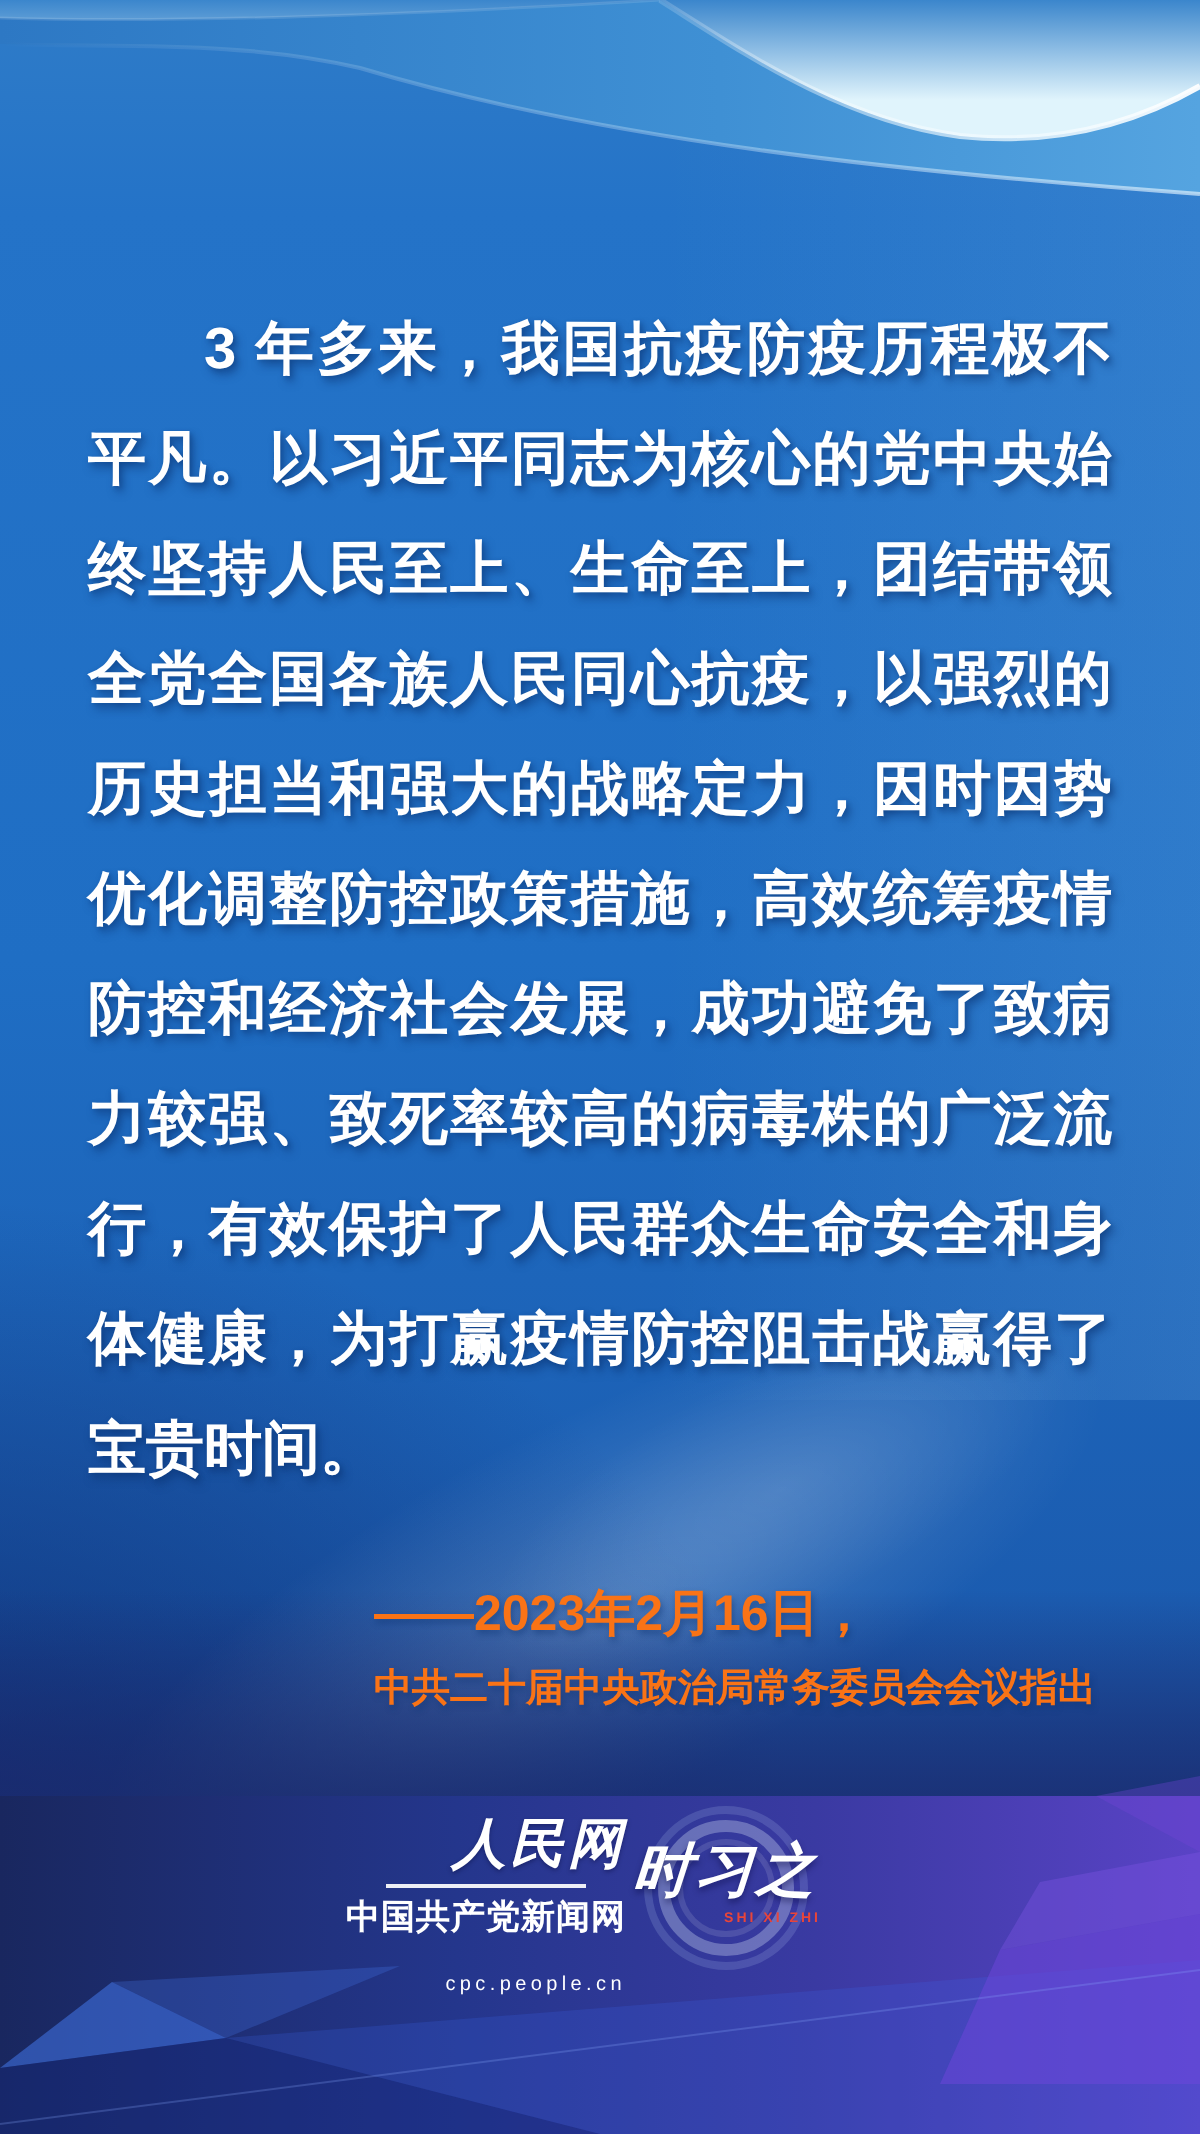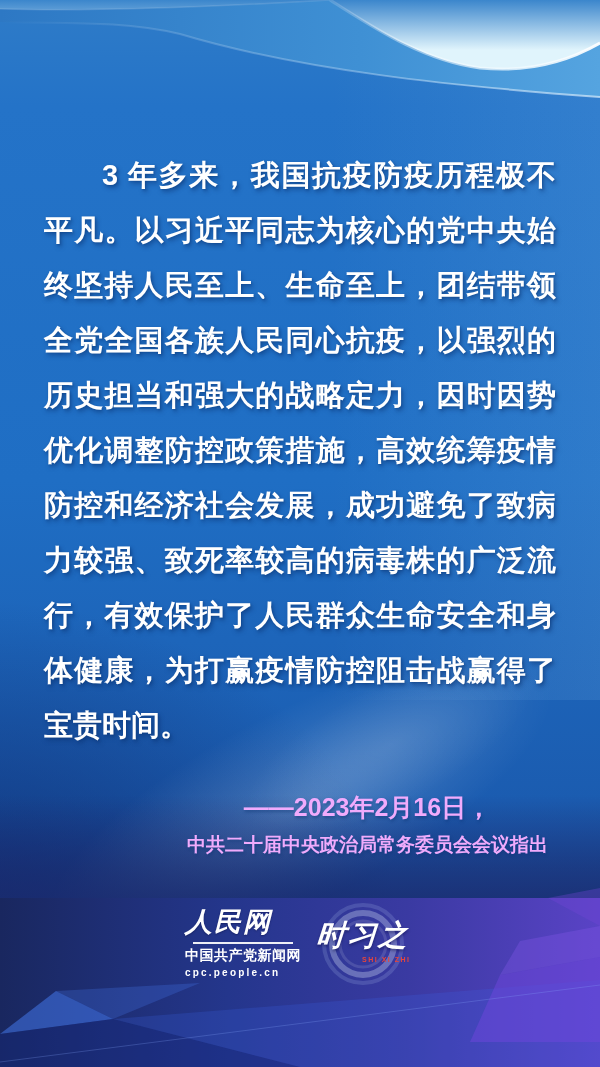--- a/index.html
+++ b/index.html
@@ -12,37 +12,37 @@
 
   .quote{
     position:absolute;top:148px;left:44px;right:44px;
     font-size:29px;line-height:55px;font-weight:800;color:#ffffff;
     text-align:justify;text-align-last:left;text-indent:2em;
     text-shadow:2px 3px 4px rgba(10,48,110,.5),1px 1px 2px rgba(10,48,110,.35);
     letter-spacing:0;
   }
 
   .attribution{
-    position:absolute;top:789px;right:52px;text-align:center;color:#f0abfc;
+    position:absolute;top:789px;right:52px;text-align:left;color:#f97316;
     line-height:37px;text-shadow:1px 2px 3px rgba(10,48,110,.45);
   }
   .attribution .date{font-size:25px;font-weight:700;}
   .attribution .source{font-size:19px;font-weight:700;}
 
   .footer-people{
     position:absolute;top:904px;left:243px;transform:translateX(-50%);
-    text-align:left;color:#ffffff;white-space:nowrap;
+    text-align:right;color:#ffffff;white-space:nowrap;
   }
   .wordmark-script{
     font-size:27px;font-weight:700;font-style:italic;letter-spacing:2px;
     text-shadow:0 1px 2px rgba(0,0,40,.35);
   }
   .people-divider{width:100px;height:2px;background:rgba(255,255,255,.92);margin:2px auto 3px;}
-  .site-name{font-size:14px;font-weight:700;letter-spacing:.5px;}
-  .domain{font-size:10px;font-weight:700;letter-spacing:2.2px;margin-top:2px;}
+  .site-name{font-size:17px;font-weight:700;letter-spacing:.5px;}
+  .domain{font-size:10px;font-weight:400;letter-spacing:2.2px;margin-top:17px;}
 
   .footer-sxz{
     position:absolute;top:916px;left:363px;transform:translateX(-50%);
     color:#ffffff;white-space:nowrap;
   }
   .sxz-wordmark{
     font-size:29px;font-weight:900;font-style:italic;letter-spacing:2px;
     transform:skewX(-4deg);text-shadow:0 2px 3px rgba(0,0,50,.4);
   }
   .sxz-romanized{

